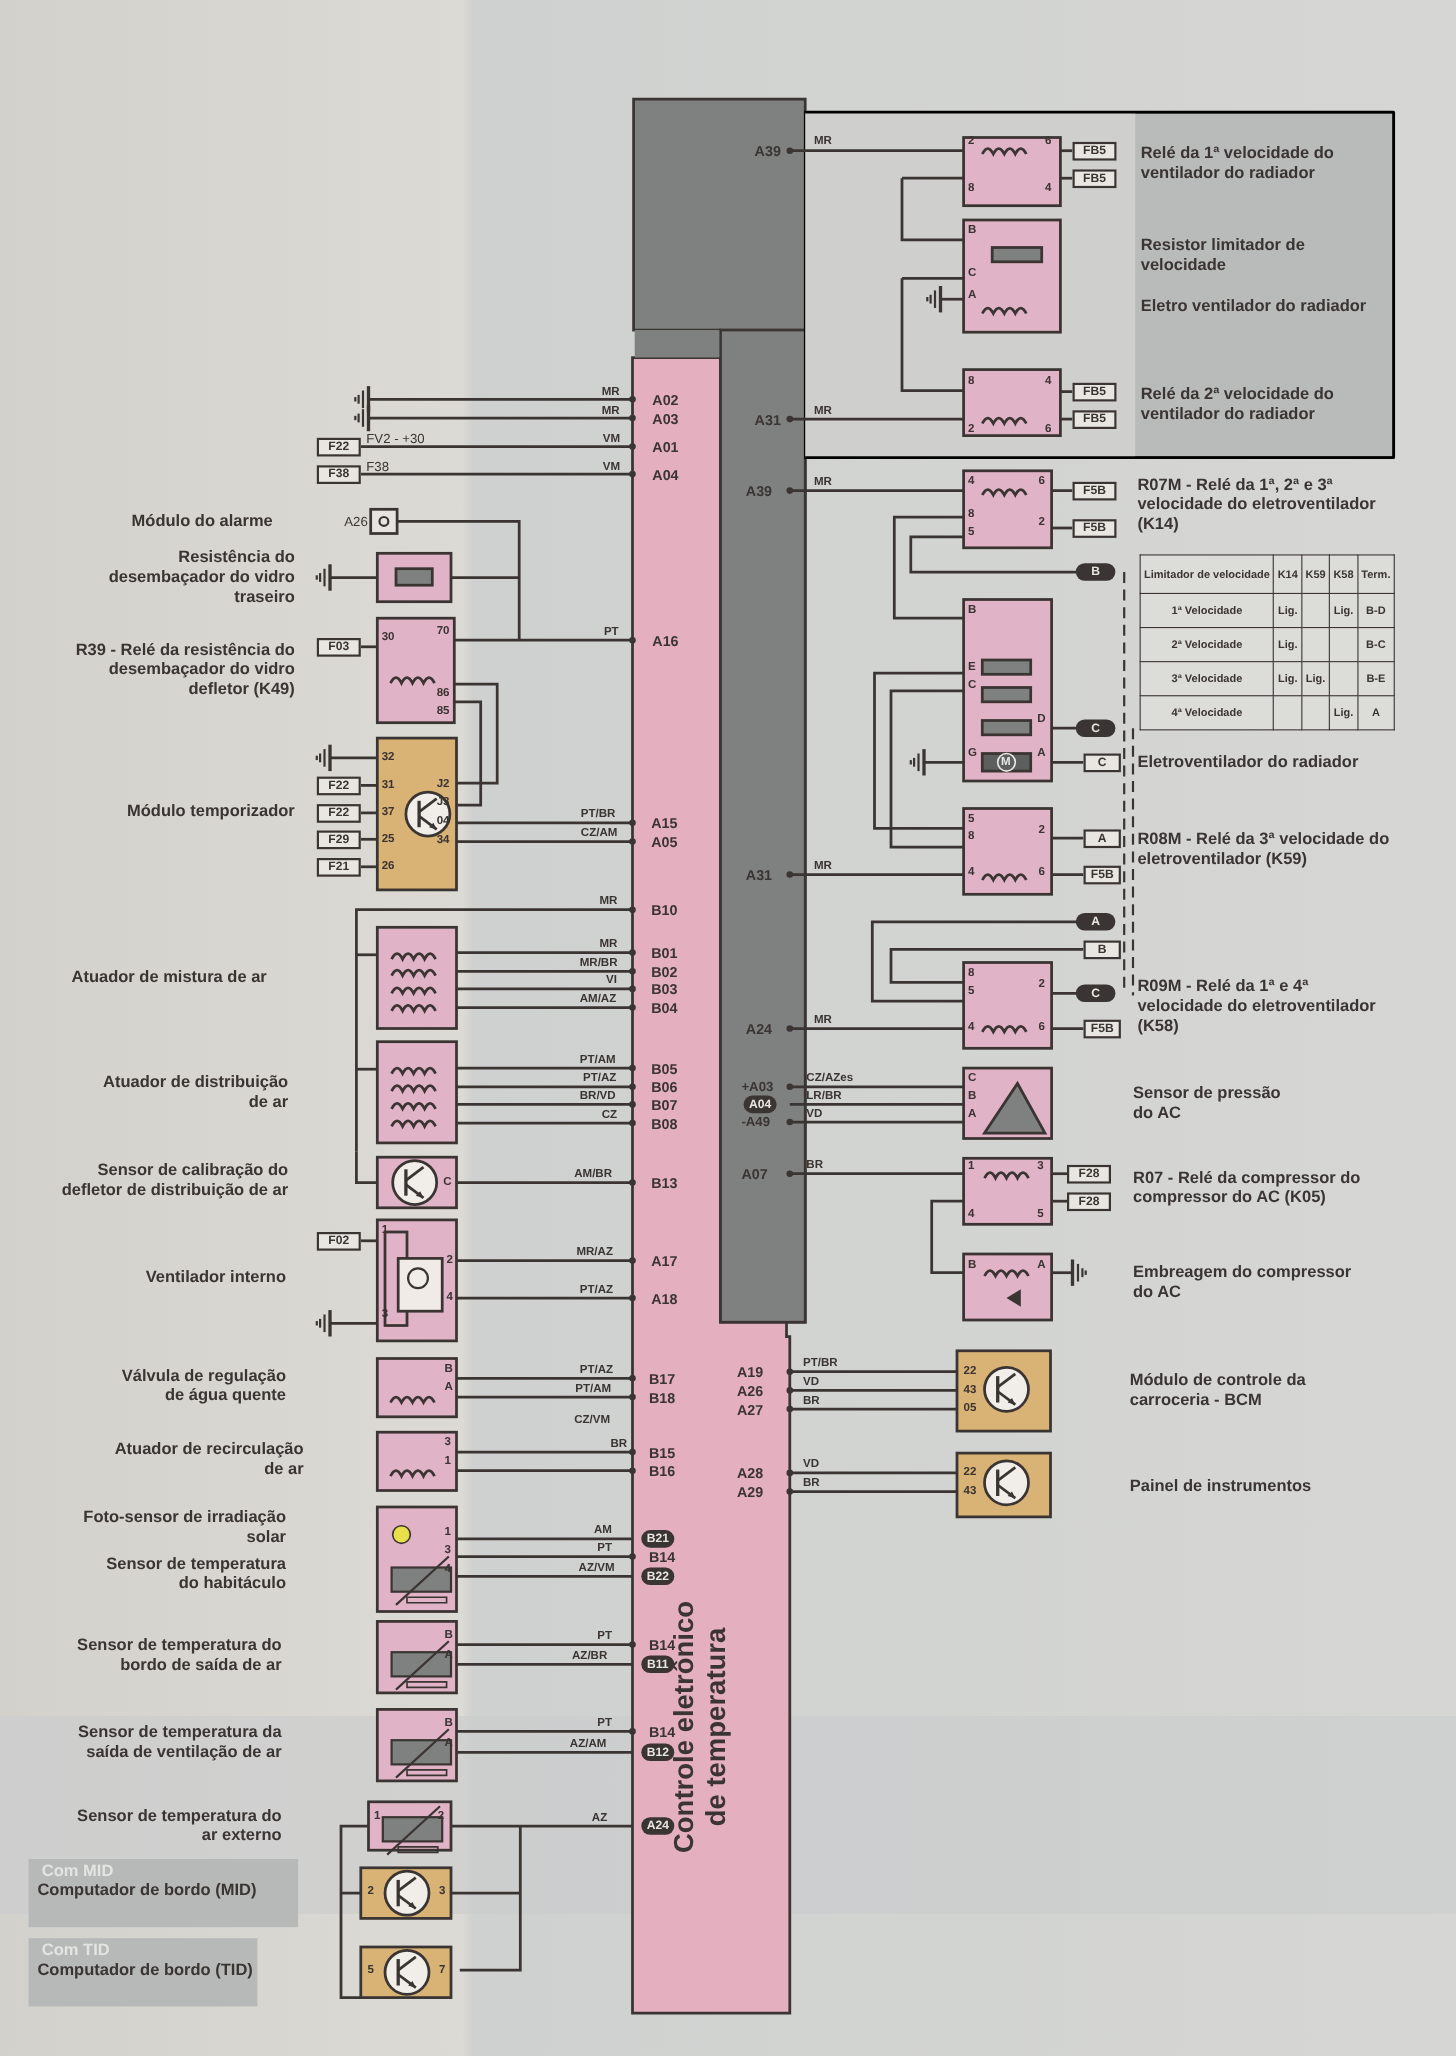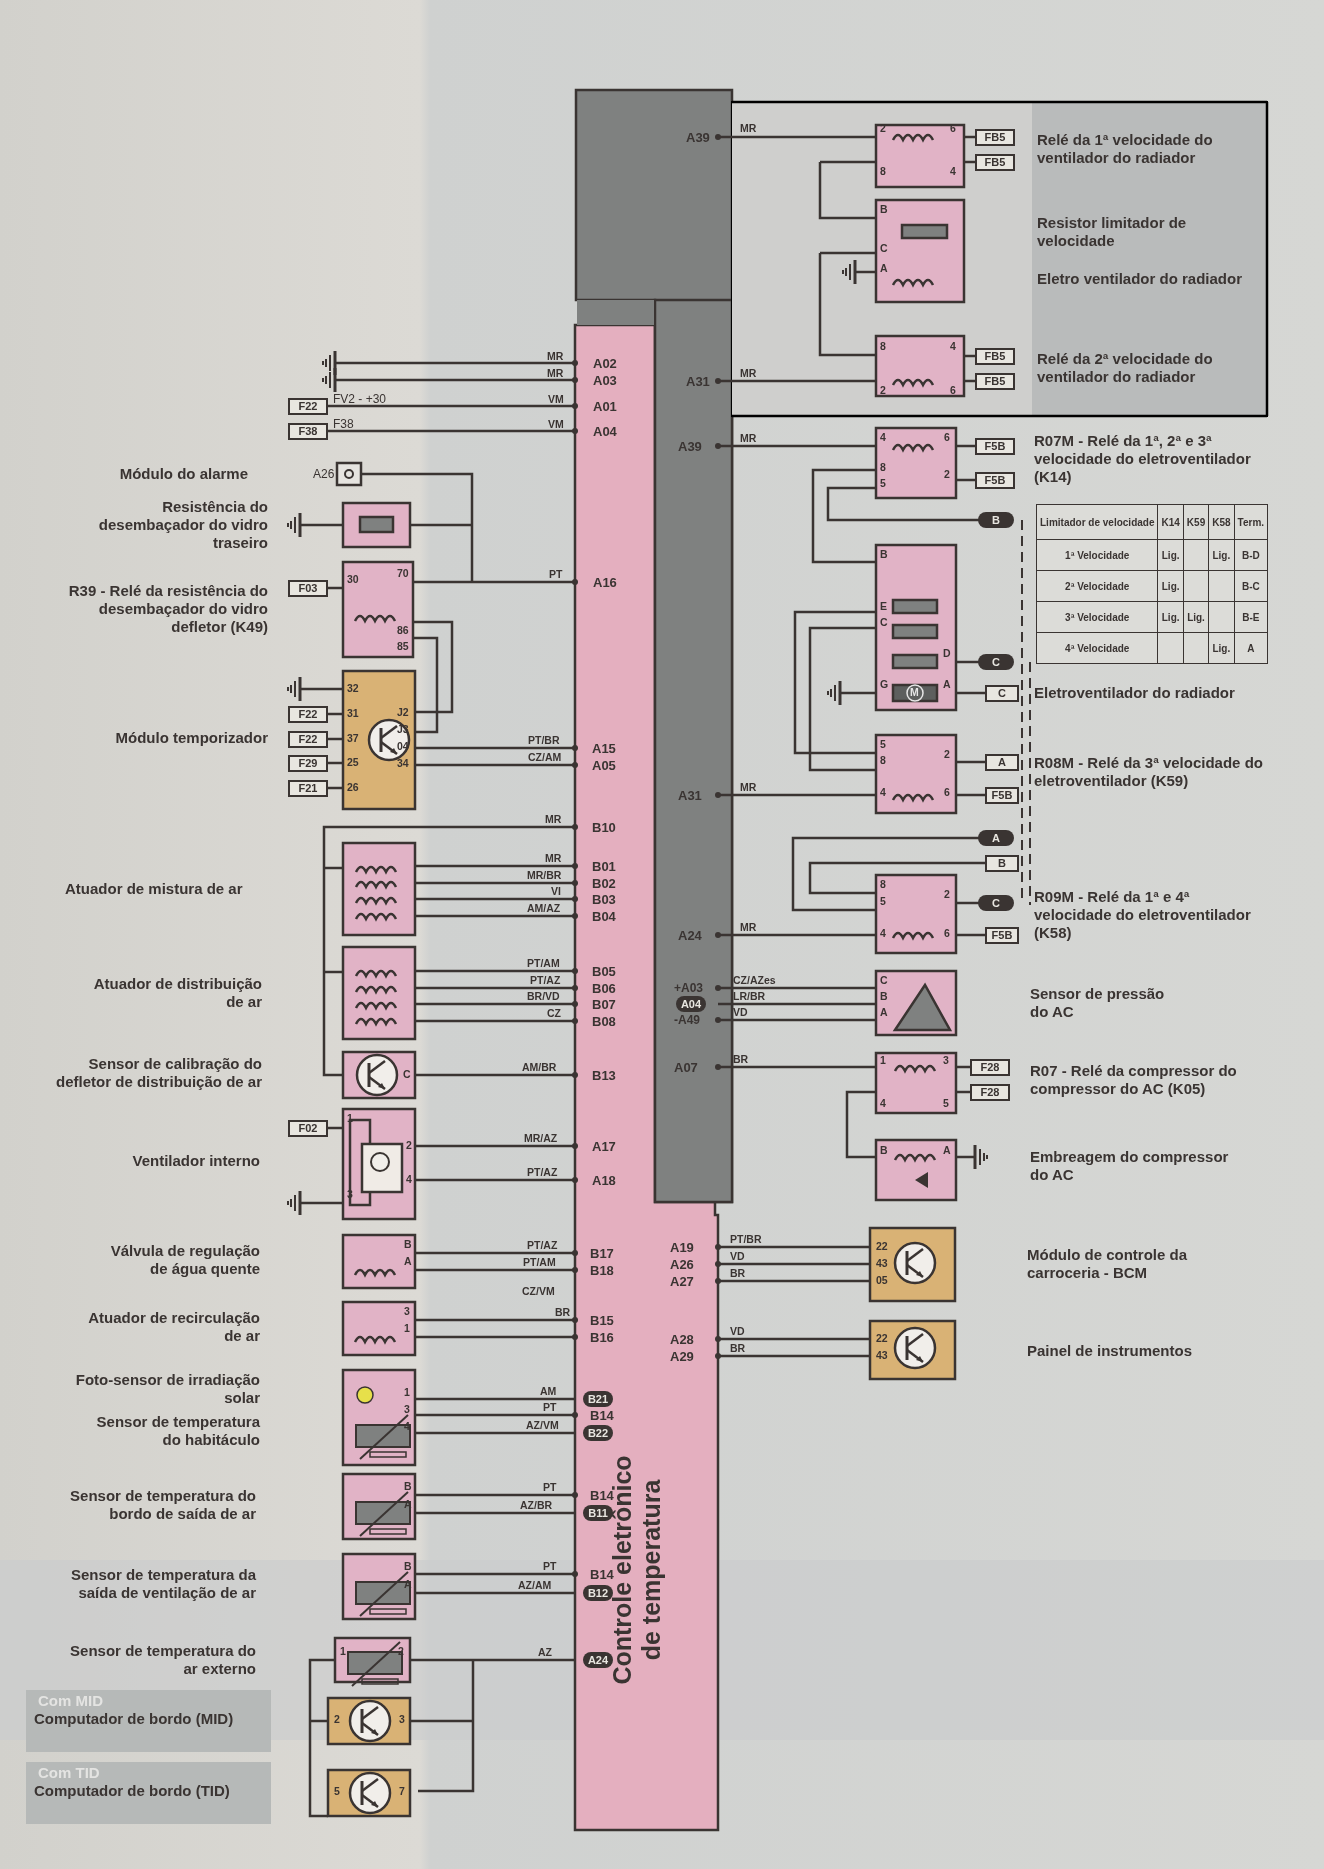--- a/index.html
+++ b/index.html
@@ -565,21 +565,21 @@
 <div class="pin" style="left:592px;top:1173px">A18</div>
 
 <div class="lbl r" style="left:40px;top:1242px;width:220px"><span>Válvula de regulação</span><br><span>de água quente</span></div>
 <div class="pinsm" style="left:404px;top:1238px">B</div>
 <div class="pinsm" style="left:404px;top:1255px">A</div>
 <div class="wire" style="left:527px;top:1239px">PT/AZ</div>
 <div class="wire" style="left:523px;top:1256px">PT/AM</div>
 <div class="pin" style="left:590px;top:1246px">B17</div>
 <div class="pin" style="left:590px;top:1263px">B18</div>
 
-<div class="lbl r" style="left:40px;top:1309px;width:220px"><span>Atuador de recirculação</span><br><span>de ar</span></div>
+<div class="lbl r" style="left:56px;top:1309px;width:220px"><span>Atuador de recirculação</span><br><span>de ar</span></div>
 <div class="pinsm" style="left:404px;top:1305px">3</div>
 <div class="pinsm" style="left:404px;top:1322px">1</div>
 <div class="wire" style="left:555px;top:1306px">BR</div>
 <div class="wire" style="left:522px;top:1285px">CZ/VM</div>
 <div class="pin" style="left:590px;top:1313px">B15</div>
 <div class="pin" style="left:590px;top:1330px">B16</div>
 
 <div class="lbl r" style="left:20px;top:1371px;width:240px"><span>Foto-sensor de irradiação</span><br><span>solar</span></div>
 <div class="lbl r" style="left:40px;top:1413px;width:220px"><span>Sensor de temperatura</span><br><span>do habitáculo</span></div>
 <div class="pinsm" style="left:404px;top:1386px">1</div>
@@ -611,20 +611,20 @@
 <div class="lbl r" style="left:20px;top:1642px;width:236px"><span>Sensor de temperatura do</span><br><span>ar externo</span></div>
 <div class="pinsm" style="left:340px;top:1645px">1</div>
 <div class="pinsm" style="left:398px;top:1645px">2</div>
 <div class="wire" style="left:538px;top:1646px">AZ</div>
 <div class="oval" style="left:583px;top:1652px;width:30px">A24</div>
 
 <div class="optband" style="left:26px;top:1690px;width:245px;height:62px">
   <div class="opt">Com MID</div>
   <div class="name">Computador de bordo (MID)</div>
 </div>
-<div class="optband" style="left:26px;top:1762px;width:245px;height:62px">
+<div class="optband" style="left:26px;top:1762px;width:208px;height:62px">
   <div class="opt">Com TID</div>
   <div class="name">Computador de bordo (TID)</div>
 </div>
 <div class="pinsm" style="left:334px;top:1713px">2</div>
 <div class="pinsm" style="left:399px;top:1713px">3</div>
 <div class="pinsm" style="left:334px;top:1785px">5</div>
 <div class="pinsm" style="left:399px;top:1785px">7</div>
 
 </body></html>

